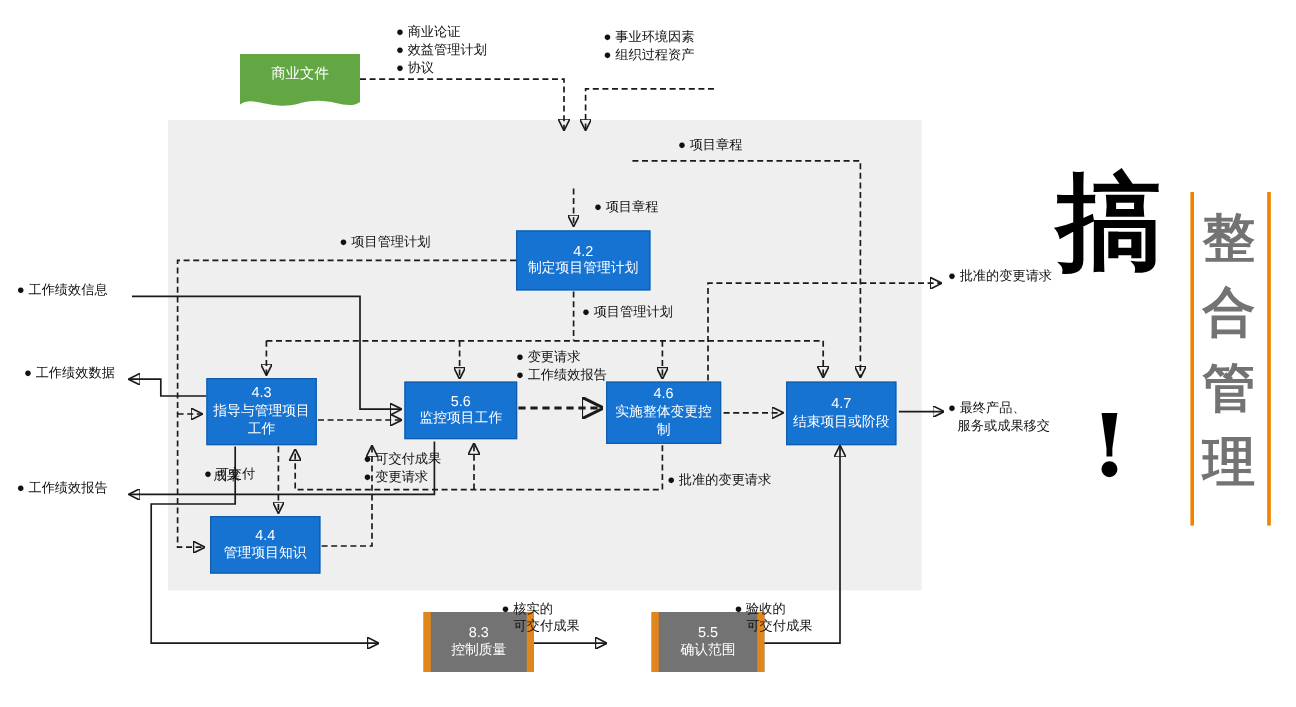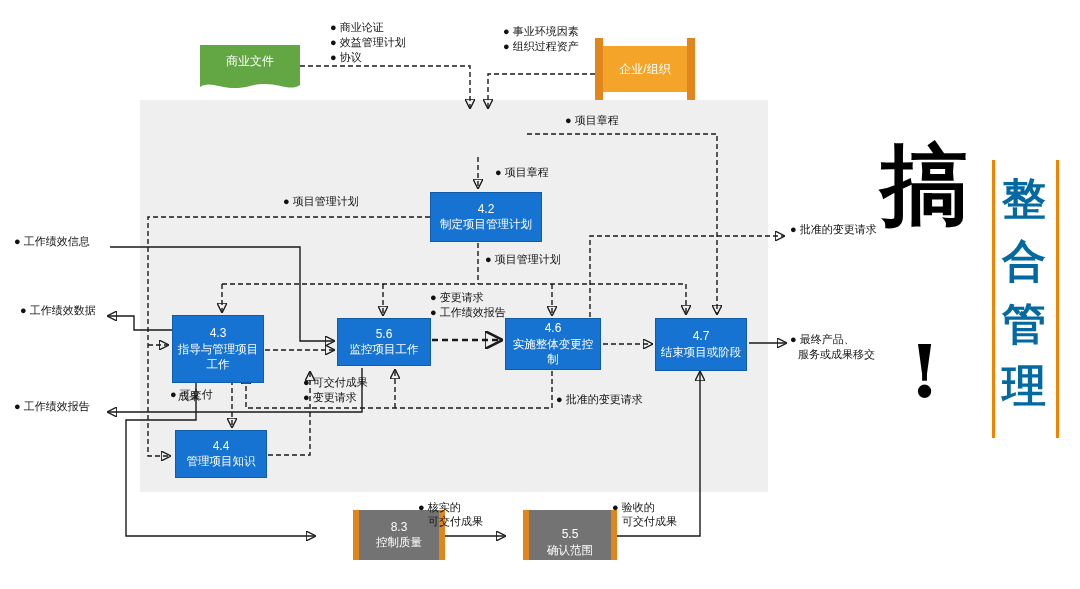--- a/index.html
+++ b/index.html
@@ -25,21 +25,21 @@
   .blist{position:absolute;font-size:11px;}
   .blist div{line-height:15px;}
   .big-char{position:absolute;left:862px;top:140px;width:125px;text-align:center;
             font-size:88px;font-weight:900;line-height:1;color:#000;font-family:"DejaVu Serif",serif;}
   .bang{position:absolute;left:862px;top:336px;width:125px;text-align:center;
         font-size:72px;font-weight:900;line-height:1;color:#000;font-family:"DejaVu Serif",serif;}
   .vline{position:absolute;width:3px;background:#f08300;}
   .vl1{left:992px;top:160px;height:278px;}
   .vl2{left:1056px;top:160px;height:278px;}
   .vtitle{position:absolute;left:1002px;top:168px;width:48px;font-size:44px;font-weight:800;
-          color:#0369a1;word-break:break-all;line-height:1.42;font-family:"DejaVu Sans",sans-serif;}
+          color:#737373;word-break:break-all;line-height:1.42;font-family:"DejaVu Sans",sans-serif;}
 </style>
 </head>
 <body>
 
 <div class="stage">
 
   <div class="panel"></div>
 
   <svg class="arrows" viewBox="0 0 1080 589">
     <defs>
@@ -78,41 +78,36 @@
     <path d="M749 343 H786" marker-end="url(#m)"></path>
   </svg>
 
   <div class="doc-shape">
     <svg width="100" height="52" viewBox="0 0 100 52">
       <path d="M0,0 H100 V40 C88,48 76,34 50,41 C24,48 12,34 0,42 Z" fill="#62a744"></path>
     </svg>
     <div class="doc-label">商业文件</div>
   </div>
 
-  <div class="org-shape">
-    <div class="org-bar"></div>
-    <div class="org-body">企业/组织</div>
-    <div class="org-bar"></div>
-  </div>
 
   <div class="blist" style="left:330px;top:20px;">
     <div>● 商业论证</div>
     <div>● 效益管理计划</div>
     <div>● 协议</div>
   </div>
   <div class="blist" style="left:503px;top:24px;">
     <div>● 事业环境因素</div>
     <div>● 组织过程资产</div>
   </div>
 
   <div class="proc" style="left:430px;top:192px;width:112px;height:50px;">
     <div class="pid">4.2</div>
     <div>制定项目管理计划</div>
   </div>
-  <div class="proc" style="left:172px;top:315px;width:92px;height:68px;">
+  <div class="proc" style="left:172px;top:315px;width:92px;height:56px;">
     <div class="pid">4.3</div>
     <div>指导与管理项目工作</div>
   </div>
   <div class="proc" style="left:175px;top:430px;width:92px;height:48px;">
     <div class="pid">4.4</div>
     <div>管理项目知识</div>
   </div>
   <div class="proc" style="left:337px;top:318px;width:94px;height:48px;">
     <div class="pid">5.6</div>
     <div>监控项目工作</div>
@@ -122,21 +117,21 @@
     <div>实施整体变更控制</div>
   </div>
   <div class="proc" style="left:655px;top:318px;width:92px;height:53px;">
     <div class="pid">4.7</div>
     <div>结束项目或阶段</div>
   </div>
   <div class="proc orange" style="left:318px;top:510px;width:92px;height:50px;">
     <div class="pid">8.3</div>
     <div>控制质量</div>
   </div>
-  <div class="proc orange" style="left:488px;top:510px;width:94px;height:50px;justify-content:flex-end;">
+  <div class="proc orange" style="left:508px;top:510px;width:94px;height:50px;">
     <div class="pid">5.5</div>
     <div>确认范围</div>
   </div>
 
   <div class="lbl" style="left:565px;top:113px;">● 项目章程</div>
   <div class="lbl" style="left:495px;top:165px;">● 项目章程</div>
   <div class="lbl" style="left:283px;top:194px;">● 项目管理计划</div>
   <div class="lbl" style="left:485px;top:252px;">● 项目管理计划</div>
   <div class="lbl" style="left:14px;top:234px;">● 工作绩效信息</div>
   <div class="lbl" style="left:20px;top:303px;">● 工作绩效数据</div>

